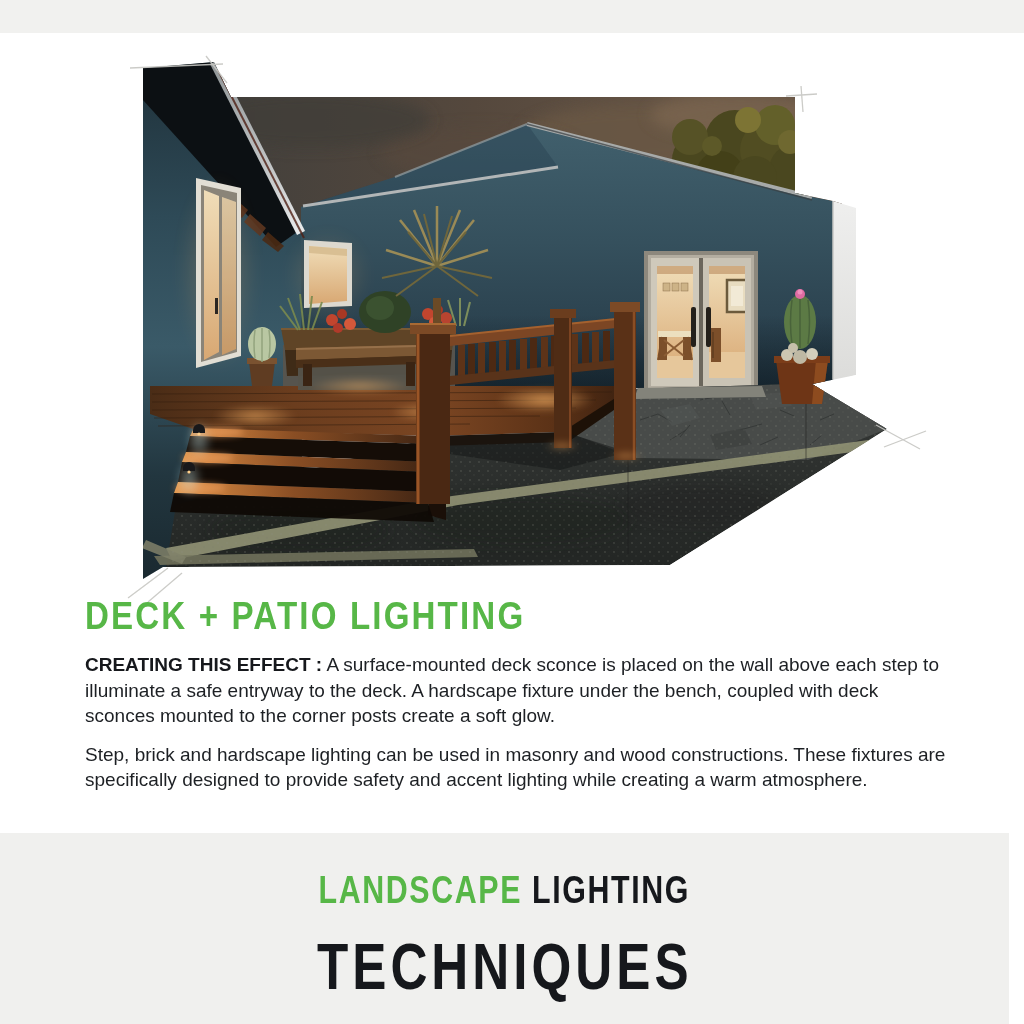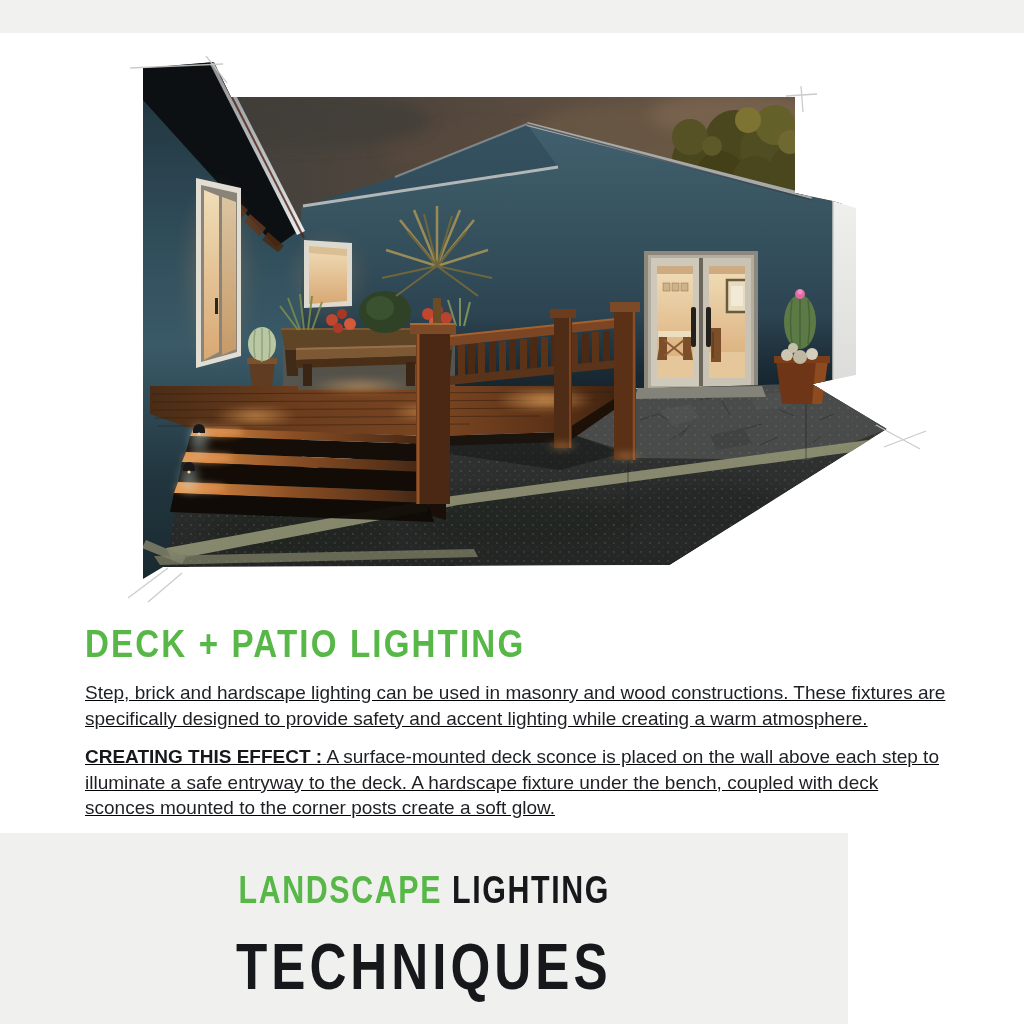--- a/index.html
+++ b/index.html
@@ -2,33 +2,33 @@
 <html><head>
 <meta charset="utf-8">
 <style>
   html,body{margin:0;padding:0;}
   body{
     width:1024px;height:1024px;position:relative;overflow:hidden;
     background:#ffffff;font-family:"Liberation Sans",sans-serif;
   }
   .top-band{position:absolute;left:0;top:0;width:1024px;height:33px;background:#f1f1ef;}
   .hero{position:absolute;left:0;top:0;width:1024px;height:620px;}
-  .copy{position:absolute;left:85px;top:622px;width:868px;text-decoration:underline;}
+  .copy{position:absolute;left:85px;top:594px;width:868px;}
   .headline{
     display:inline-block;white-space:nowrap;
     font-size:39px;font-weight:bold;letter-spacing:2.5px;
     color:#57b747;transform:scaleX(.85);transform-origin:0 50%;
     margin:0 0 14px 0;
   }
   .para{
     font-size:19px;line-height:25.5px;color:#1d2024;margin:0 0 13px 0;
   }
   .para strong{font-weight:bold;color:#16181c;}
   .footer-band{
-    position:absolute;left:0;top:833px;width:848px;height:191px;
+    position:absolute;left:0;top:833px;width:1009px;height:191px;
     background:#f0f0ee;text-align:center;
   }
   .brand-line1{margin-top:37px;line-height:40px;}
   .brand-line1 .inner{
     display:inline-block;white-space:nowrap;font-weight:bold;
     font-size:38px;letter-spacing:2px;color:#16181c;
     transform:scaleX(.8);transform-origin:50% 50%;
   }
   .brand-line1 .green{color:#57b747;}
   .brand-line2{margin-top:17px;line-height:64px;}
@@ -425,22 +425,22 @@
     <line x1="876" y1="425" x2="920" y2="449"></line>
     <line x1="884" y1="447" x2="926" y2="431"></line>
     <line x1="168" y1="568" x2="128" y2="598"></line>
     <line x1="182" y1="573" x2="148" y2="602"></line>
   </g>
 </svg>
 </div>
 
 <div class="copy">
   <h1 class="headline">DECK + PATIO LIGHTING</h1>
+  <p class="para"><strong>CREATING THIS EFFECT :</strong> <span>A surface-mounted deck sconce is placed on the wall above each step to illuminate a safe entryway to the deck. A hardscape fixture under the bench, coupled with deck sconces mounted to the corner posts create a soft glow.</span></p>
   <p class="para">Step, brick and hardscape lighting can be used in masonry and wood constructions. These fixtures are specifically designed to provide safety and accent lighting while creating a warm atmosphere.</p>
-  <p class="para"><strong>CREATING THIS EFFECT :</strong> <span>A surface-mounted deck sconce is placed on the wall above each step to illuminate a safe entryway to the deck. A hardscape fixture under the bench, coupled with deck sconces mounted to the corner posts create a soft glow.</span></p>
 </div>
 
 <div class="footer-band">
   <div class="brand-line1">
     <span class="inner"><span class="green">LANDSCAPE</span> <span>LIGHTING</span></span>
   </div>
   <div class="brand-line2">
     <span class="inner">TECHNIQUES</span>
   </div>
 </div>

